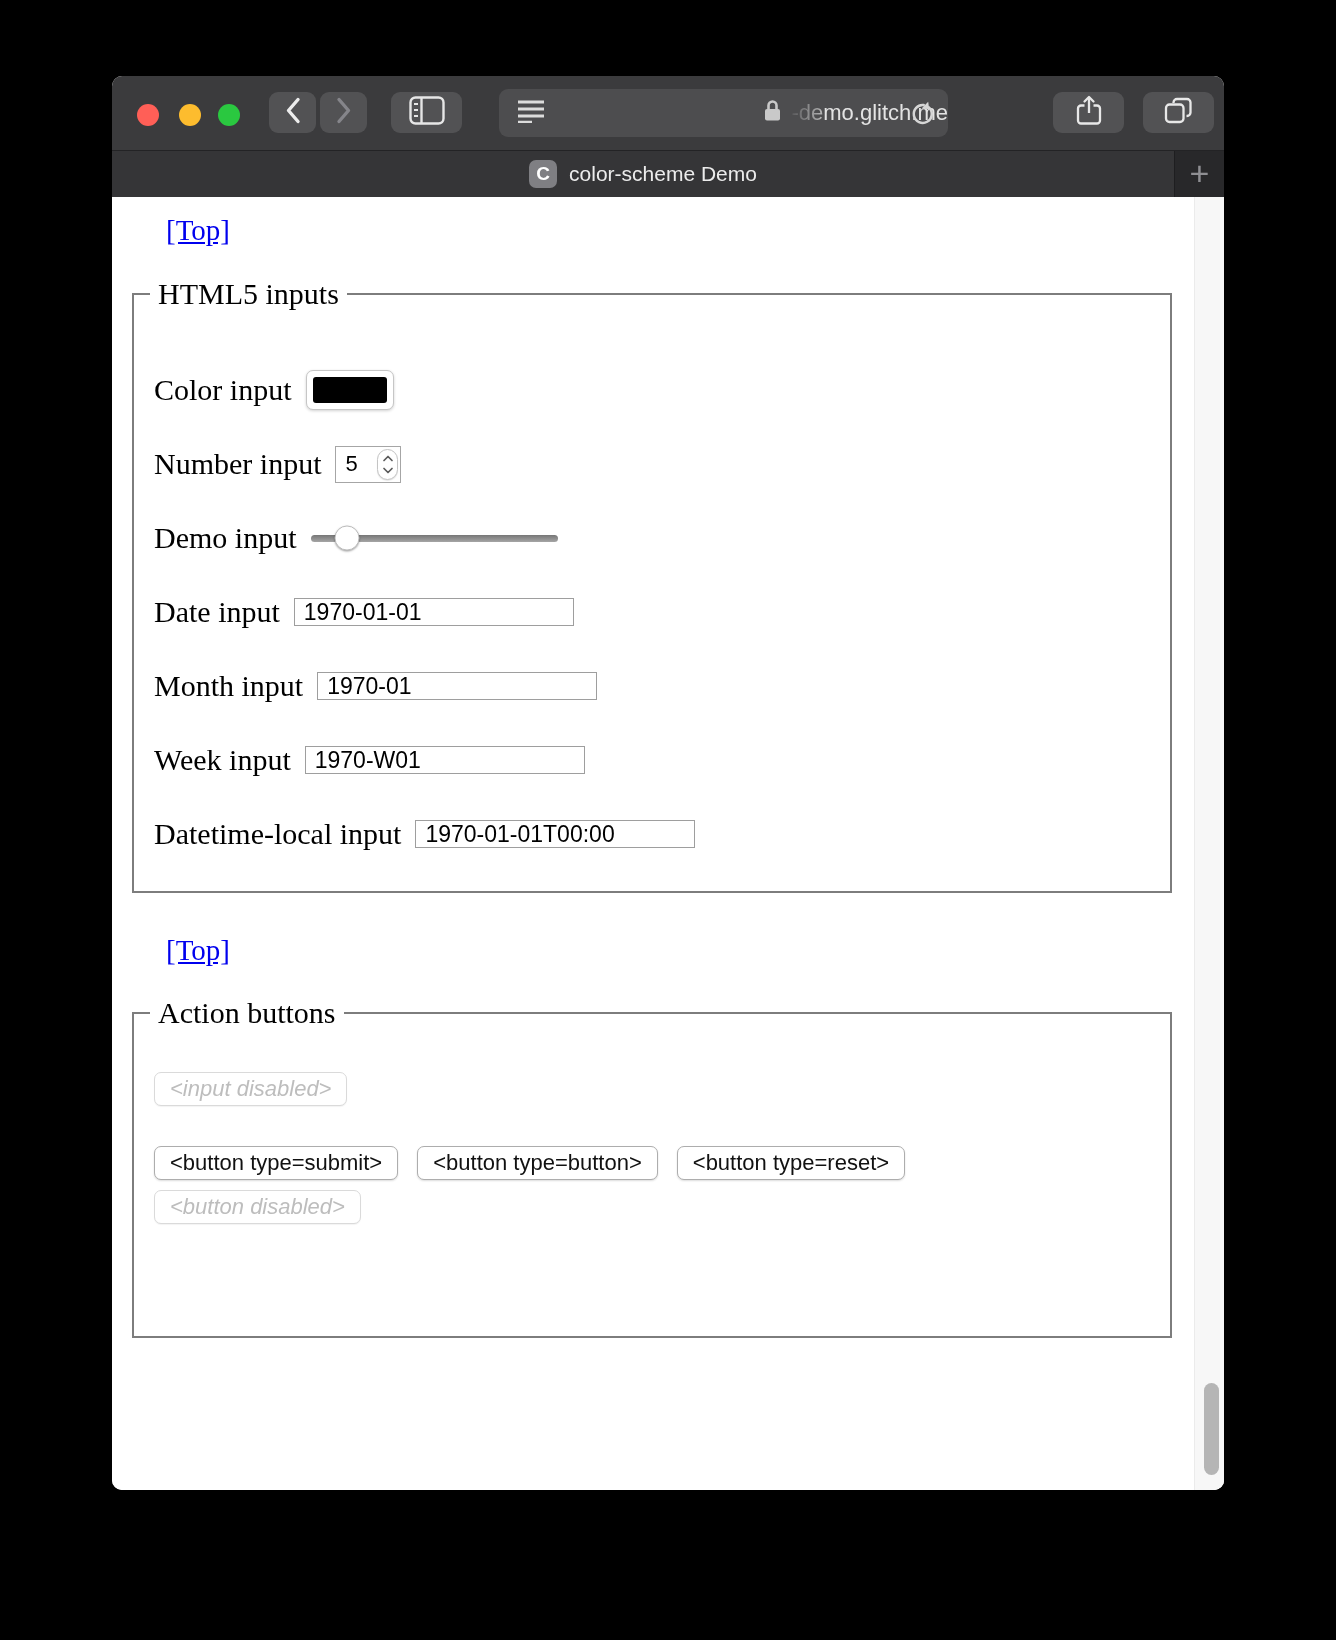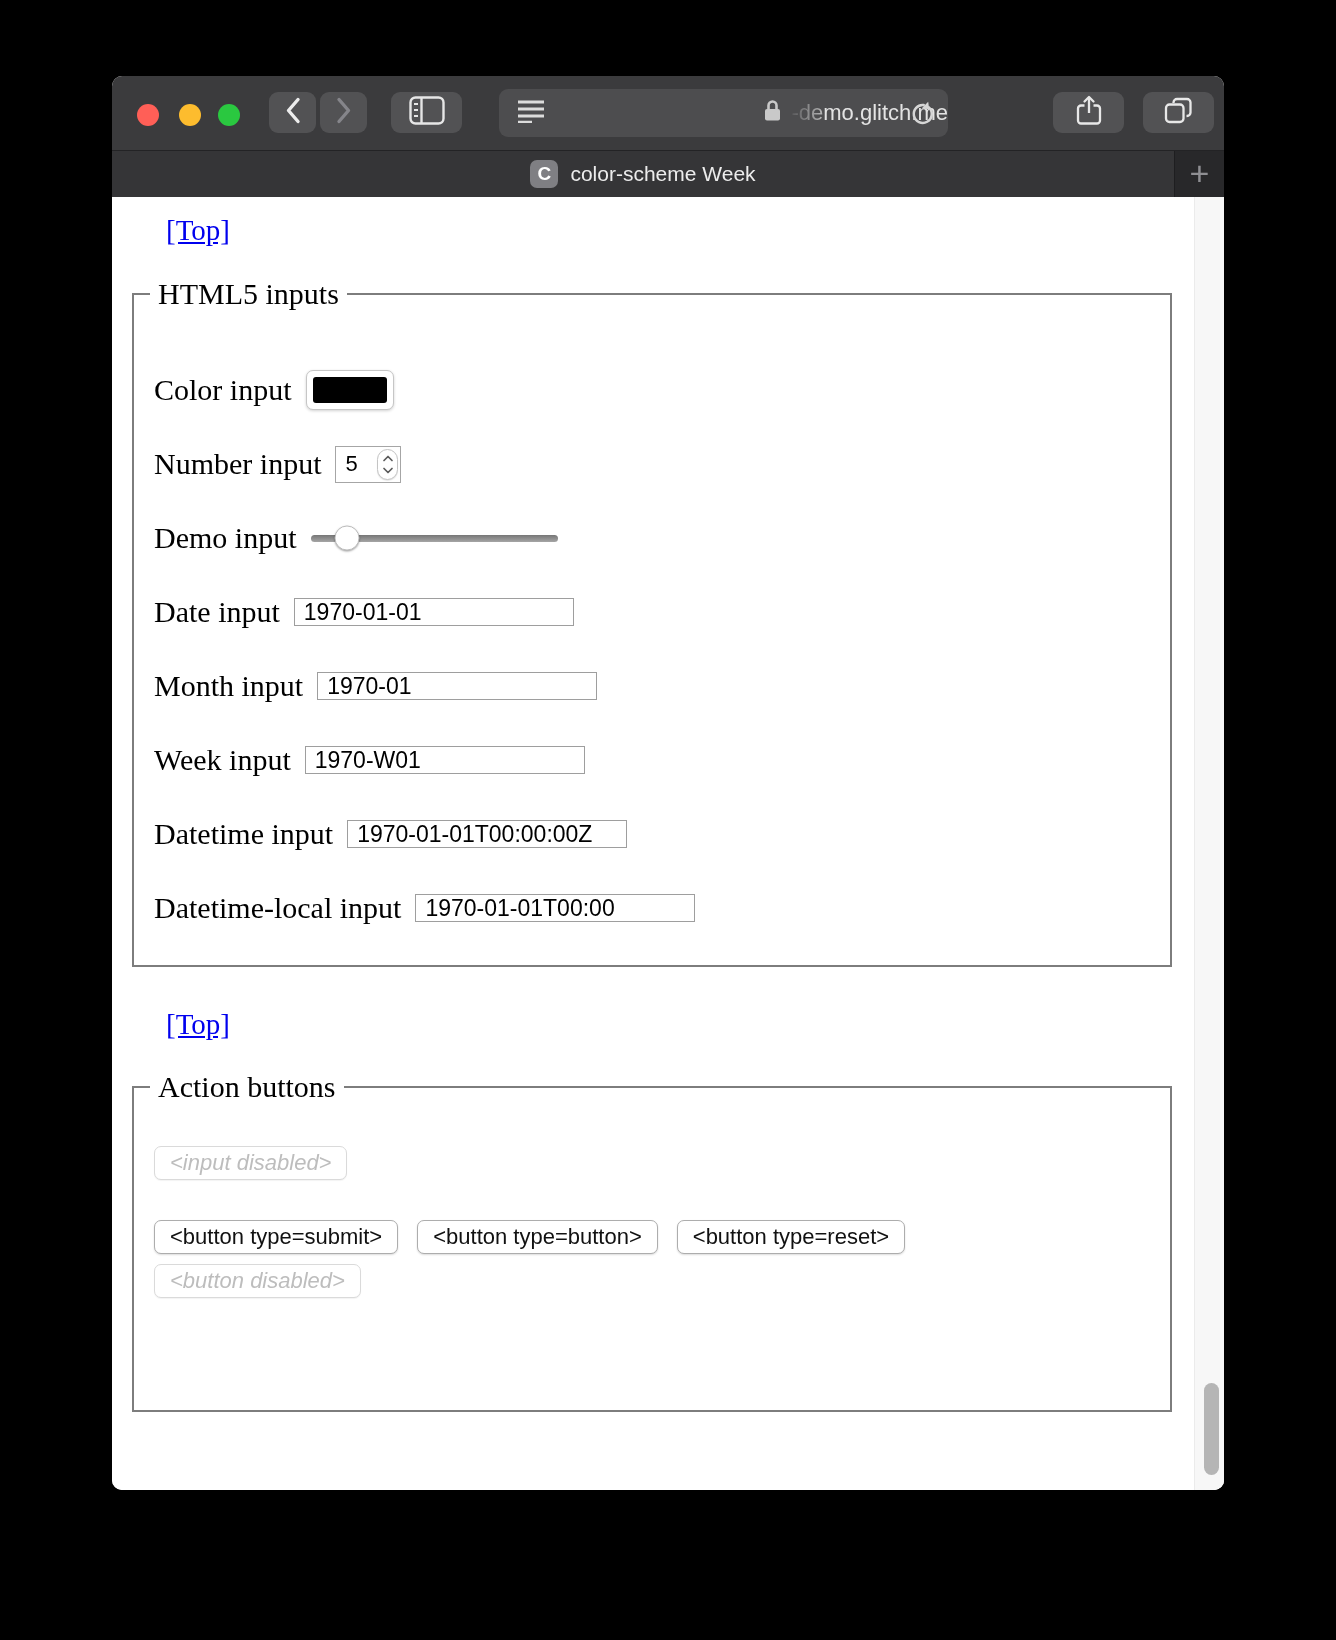--- a/index.html
+++ b/index.html
@@ -205,21 +205,21 @@
           <path d="M9.5 6 V5.5 a3.5 3.5 0 0 1 3.5 -3.5 h10 a3.5 3.5 0 0 1 3.5 3.5 v10 a3.5 3.5 0 0 1 -3.5 3.5 H22.5" stroke="#e8e8e8" stroke-width="2.3" fill="none"></path>
           <rect x="2" y="7.5" width="17.5" height="17.5" rx="3.5" stroke="#e8e8e8" stroke-width="2.3" fill="none"></rect>
         </svg>
       </span>
     </div>
   </div>
 
   <div class="tabbar">
     <div class="tab">
       <div class="favicon">C</div>
-      <div class="tabtitle">color-scheme Week</div>
+      <div class="tabtitle">color-scheme Demo</div>
     </div>
     <div class="newtab">
       <span class="plus">+</span>
     </div>
   </div>
 
   <div class="content">
     <div class="page">
 
       <div class="toplink-row">
@@ -272,26 +272,20 @@
           </div>
         </div>
 
         <div class="row">
           <span class="lbl">Week input</span>
           <div class="textfield">
             <span>1970-W01</span>
           </div>
         </div>
 
-        <div class="row">
-          <span class="lbl">Datetime input</span>
-          <div class="textfield">
-            <span>1970-01-01T00:00:00Z</span>
-          </div>
-        </div>
 
         <div class="row">
           <span class="lbl">Datetime-local input</span>
           <div class="textfield">
             <span>1970-01-01T00:00</span>
           </div>
         </div>
       </div>
 
       <div class="toplink-row second">

